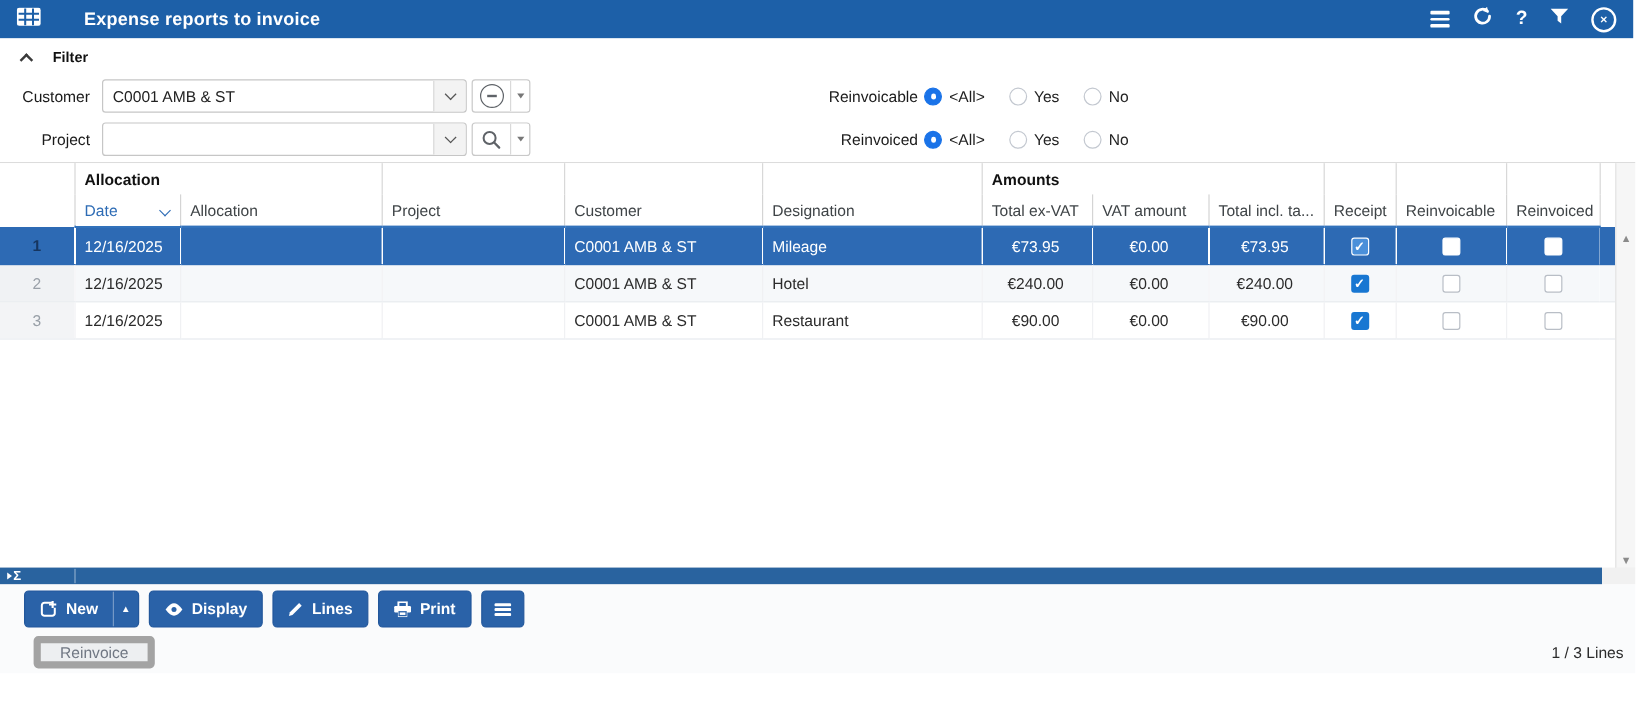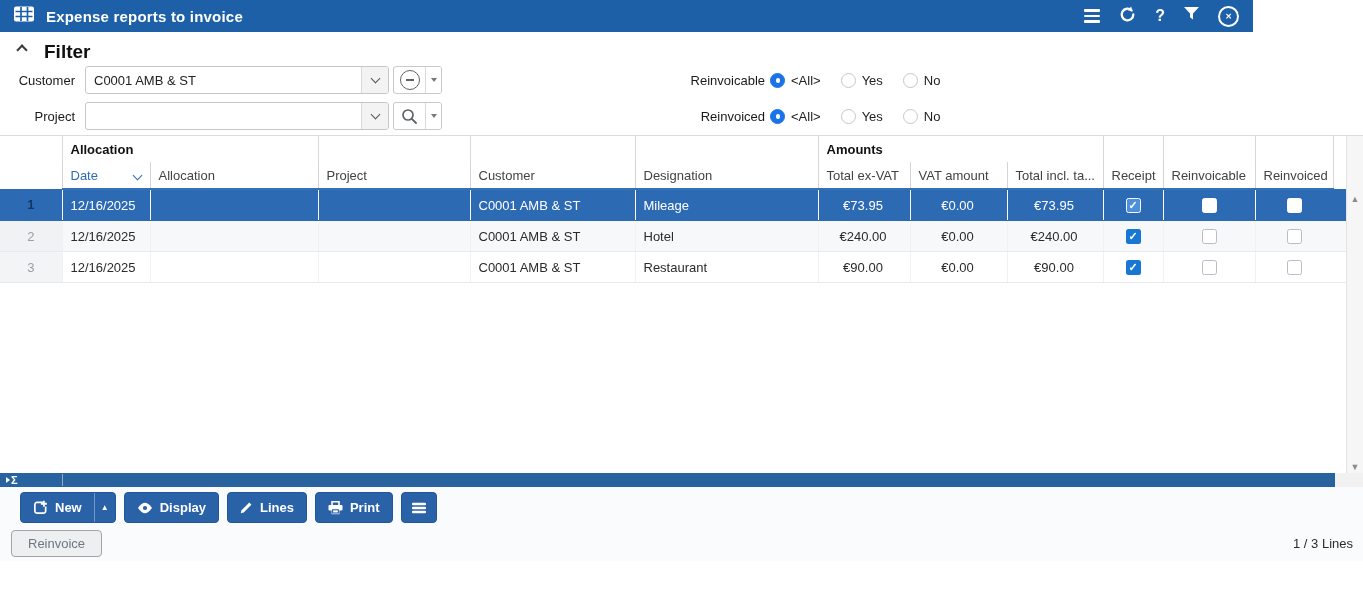--- a/index.html
+++ b/index.html
@@ -1,32 +1,32 @@
 <!DOCTYPE html>
 <html><head>
 <meta charset="utf-8">
 <style>
   html,body{margin:0;padding:0;background:#fff;font-family:"Liberation Sans",sans-serif;}
   .app{position:relative;width:1363px;height:596px;overflow:hidden;background:#fff;}
 
   
-  .topbar{position:absolute;top:0;left:0;width:1253px;height:32px;background:#1d60a8;display:flex;align-items:center;padding:0 14px;box-sizing:border-box;}
+  .topbar{position:absolute;top:0;left:0;width:1361px;height:32px;background:#1d60a8;display:flex;align-items:center;padding:0 14px;box-sizing:border-box;gap:24px;}
   .topbar .title{color:#fff;font-size:15px;font-weight:bold;margin-left:12px;letter-spacing:.2px;}
   .topbar .spacer{flex:1;}
   .topbar .ticons{display:flex;align-items:center;gap:19px;}
   .hamb{display:flex;flex-direction:column;gap:3px;cursor:pointer;}
   .hamb i{display:block;width:16px;height:2.6px;background:#fff;border-radius:1px;}
   .qmark{color:#fff;font-size:16px;font-weight:bold;cursor:pointer;line-height:1;}
   .circlex{width:17px;height:17px;border:2px solid #fff;border-radius:50%;display:flex;align-items:center;justify-content:center;color:#fff;font-size:8px;font-weight:bold;cursor:pointer;}
 
   
   .filterpanel{position:absolute;top:32px;left:0;width:1363px;height:103px;background:#fff;}
   .collapse{position:absolute;left:18px;top:11px;width:8px;height:8px;cursor:pointer;}
   .collapse::after{content:'';position:absolute;left:0;top:3px;width:6px;height:6px;border-left:2px solid #3a3a3a;border-top:2px solid #3a3a3a;transform:rotate(45deg);}
-  .ftitle{position:absolute;left:44px;top:9px;font-size:19px;font-weight:bold;color:#111;}
+  .ftitle{position:absolute;left:44px;top:9px;font-size:12px;font-weight:bold;color:#111;}
   .frow{position:absolute;left:0;height:30px;display:flex;align-items:center;}
   .frow.r1{top:33px;} .frow.r2{top:69px;}
   .flabel{width:75px;text-align:right;font-size:13px;color:#1a1a1a;padding-right:10px;}
   .field{display:flex;align-items:stretch;height:28px;border:1px solid #c6c6c6;border-radius:3px;overflow:hidden;background:#fff;width:304px;box-sizing:border-box;}
   .field .txt{flex:1;display:flex;align-items:center;padding:0 8px;font-size:13px;color:#222;}
   .field .chevbox{width:26px;background:#f3f3f3;border-left:1px solid #d9d9d9;display:flex;align-items:center;justify-content:center;cursor:pointer;}
   .chevdn{width:6px;height:6px;border-right:1.8px solid #555;border-bottom:1.8px solid #555;transform:rotate(45deg);margin-top:-3px;}
   .fieldbtn{display:flex;height:28px;margin-left:4px;border:1px solid #c9c9c9;border-radius:3px;overflow:hidden;background:#fff;box-sizing:border-box;}
   .fieldbtn .ic{width:31px;display:flex;align-items:center;justify-content:center;cursor:pointer;}
   .fieldbtn .mini{width:15px;border-left:1px solid #d9d9d9;display:flex;align-items:center;justify-content:center;cursor:pointer;background:#fff;}
@@ -87,21 +87,21 @@
 
   
   .footband{position:absolute;top:487px;left:0;width:1363px;height:74px;background:#fafbfc;}
   .lines{position:absolute;right:10px;top:5px;font-size:13px;color:#2b2b2b;margin-top:44px;}
   .btnrow{position:absolute;left:20px;top:5px;display:flex;gap:8px;border-radius:13px;}
   .bbtn{height:31px;background:#2a62a8;border:1px solid #22579b;border-radius:4px;color:#fff;font-size:13px;font-weight:600;display:flex;align-items:center;padding:0 12px;gap:7px;cursor:pointer;box-sizing:border-box;}
   .bbtn svg{flex:none;}
   .splitbtn{display:flex;height:31px;background:#2a62a8;border:1px solid #22579b;border-radius:4px;overflow:hidden;box-sizing:border-box;}
   .splitbtn .main{display:flex;align-items:center;gap:7px;padding:0 12px;color:#fff;font-size:13px;font-weight:600;cursor:pointer;}
   .splitbtn .caret{width:20px;display:flex;align-items:center;justify-content:center;border-left:1px solid rgba(255,255,255,.35);color:#fff;font-size:8px;cursor:pointer;}
-  .reinvbtn{position:absolute;left:11px;top:43px;height:27px;padding:0 16px;background:#edeff1;border:1px solid #a3a3a3;border-radius:4px;color:#707783;font-size:13px;display:flex;align-items:center;cursor:pointer;box-sizing:border-box;}
+  .reinvbtn{position:absolute;left:28px;top:43px;height:27px;padding:0 16px;background:#edeff1;border:6px solid #a3a3a3;border-radius:4px;color:#707783;font-size:13px;display:flex;align-items:center;cursor:pointer;box-sizing:border-box;}
   .bottombar{position:absolute;top:561px;left:0;width:1363px;height:35px;background:#fff;border-top:1px solid #cfcfcf;box-sizing:border-box;}
   .closebtn{position:absolute;right:12px;top:4px;height:27px;padding:0 11px;background:#2161ad;border:1px solid #1b549a;border-radius:4px;color:#fff;font-size:13px;font-weight:600;display:flex;align-items:center;gap:6px;cursor:pointer;box-sizing:border-box;}
   .closebtn .cx{width:13px;height:13px;border:1.5px solid #fff;border-radius:50%;display:flex;align-items:center;justify-content:center;font-size:6px;font-weight:bold;box-sizing:border-box;}
 </style>
 </head>
 <body>
 
 <div class="app">
 
   <div class="topbar">

